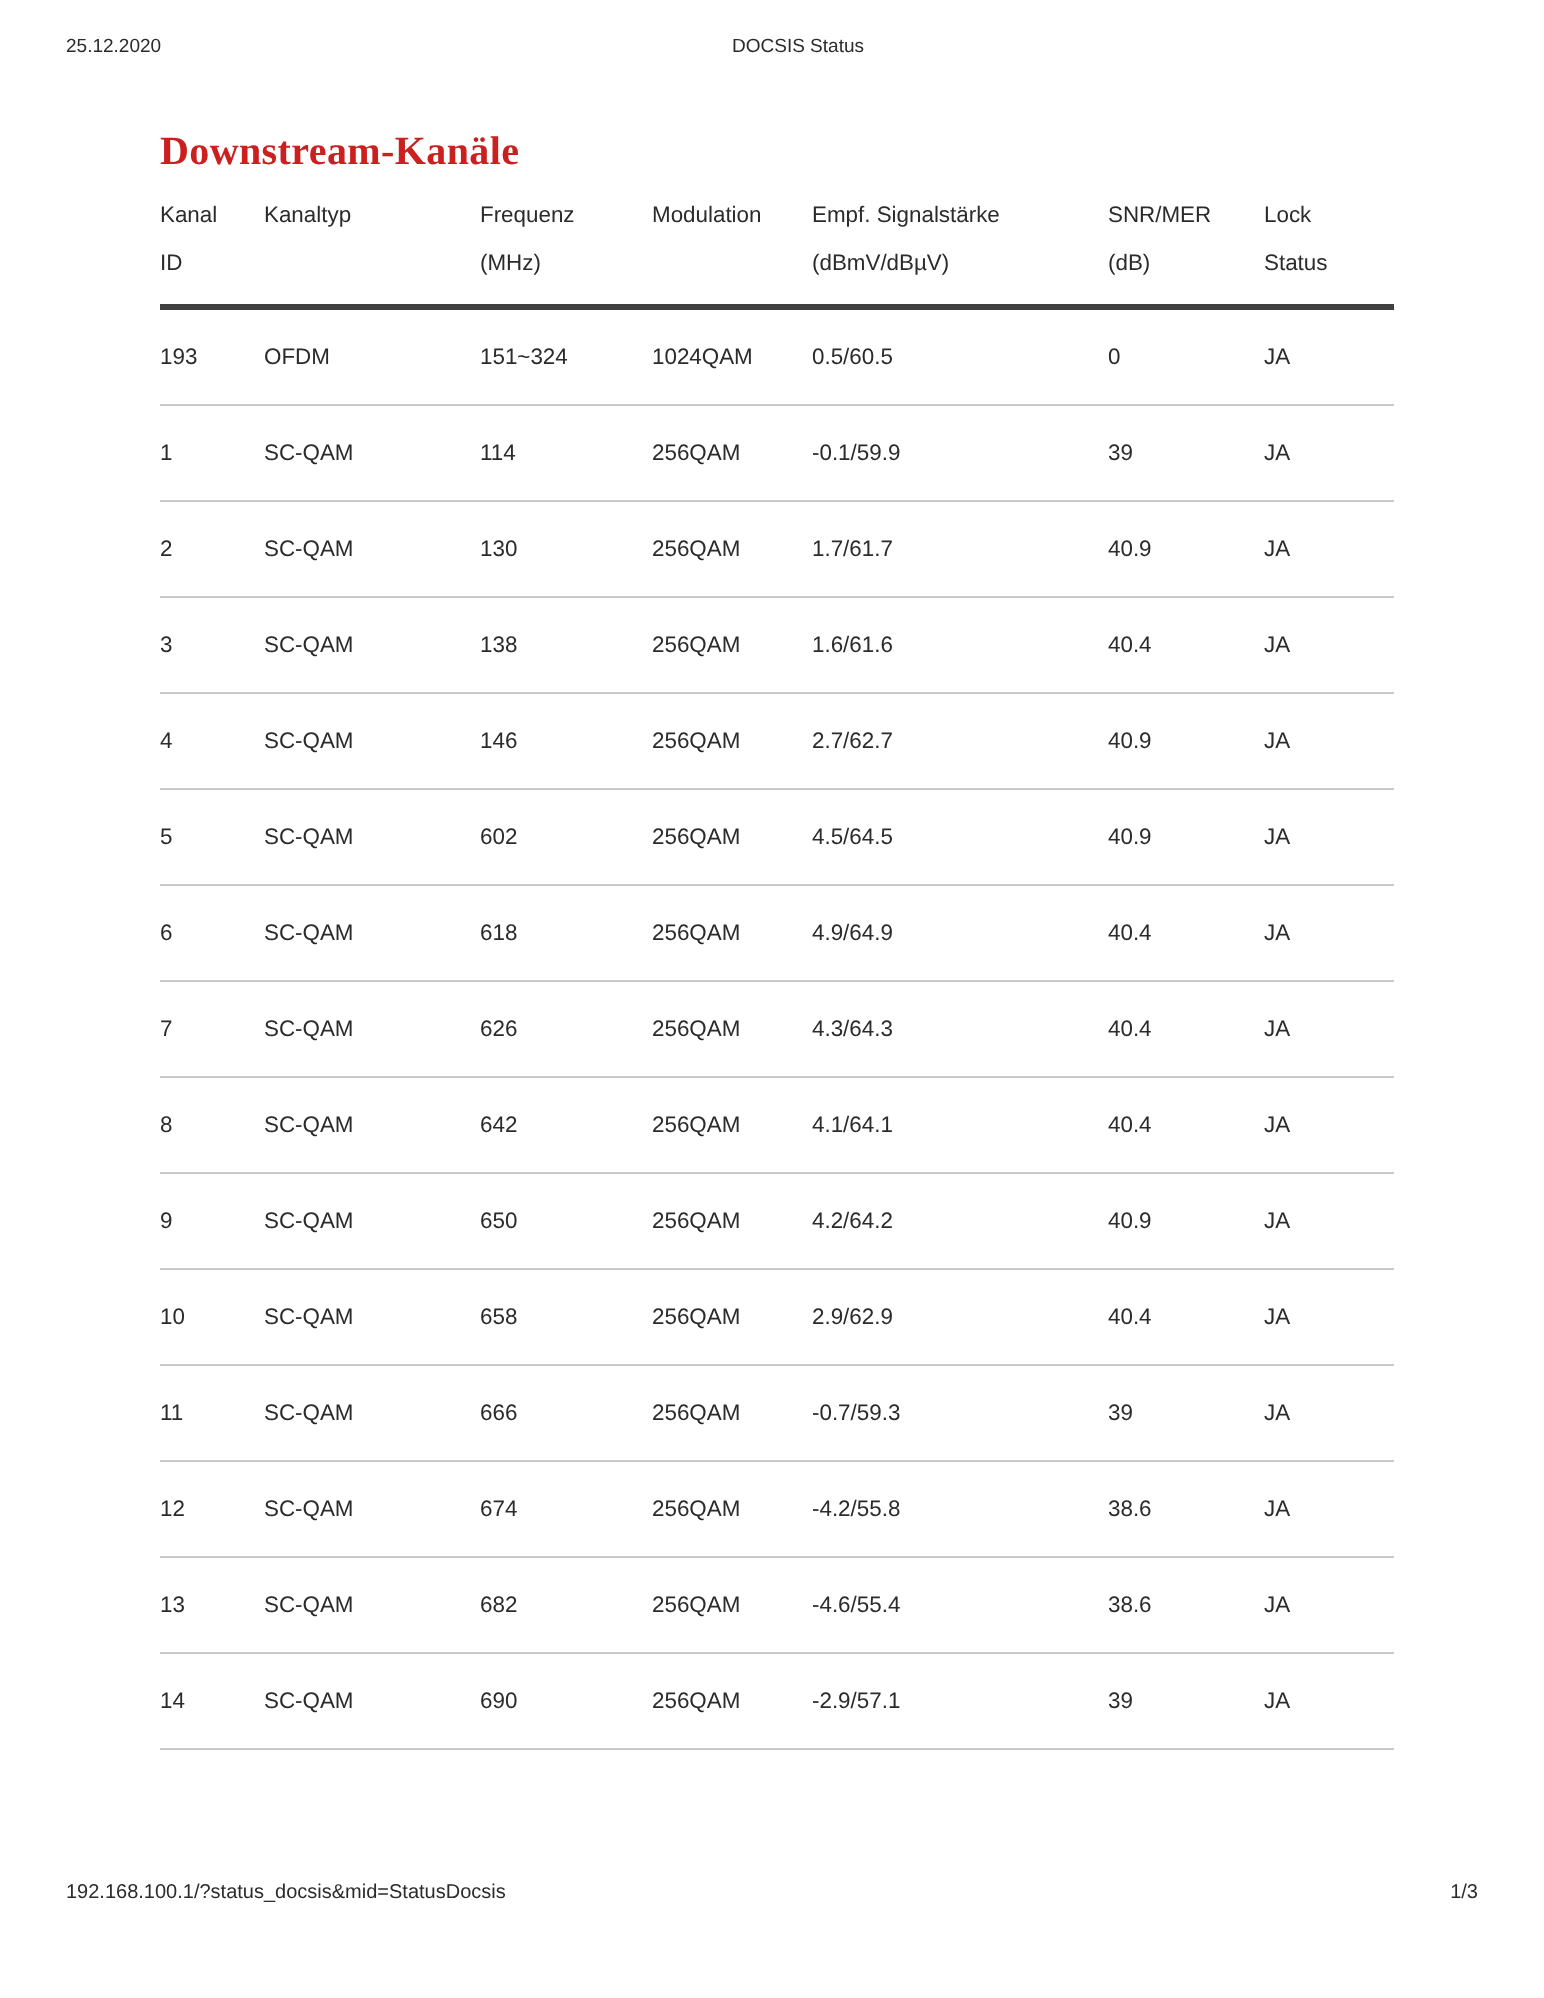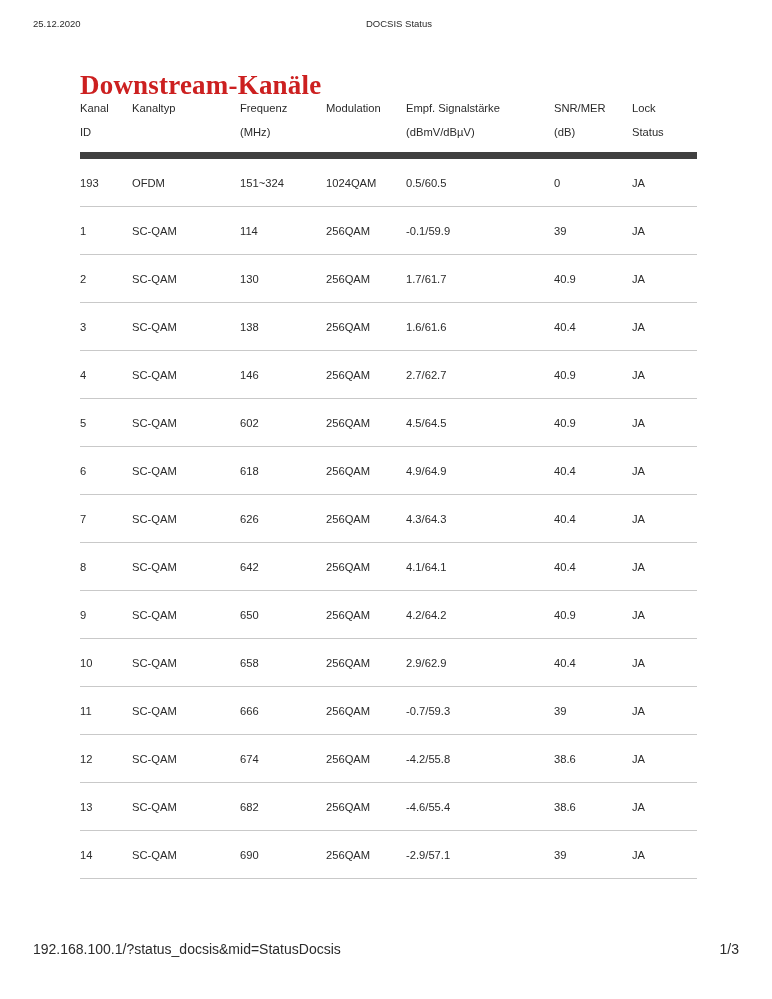--- a/index.html
+++ b/index.html
@@ -44,21 +44,21 @@
     top: 0;
     margin-left: 13px;
   }
   
   .doc-title {
     position: absolute;
     left: 80px;
     top: 52px;
     font-family: "Liberation Serif", serif;
     font-weight: bold;
-    font-size: 27px;
+    font-size: 20px;
     color: #cc2020;
     letter-spacing: 0.2px;
   }
   
   .table-wrap {
     position: absolute;
     left: 80px;
     top: 96px;
     width: 617px;
   }
@@ -69,21 +69,21 @@
     color: #2b2b2b;
   }
   table.docsis thead th {
     text-align: left;
     font-weight: normal;
     font-size: 11.2px;
     color: #2b2b2b;
     padding: 0 0 8px 0;
     vertical-align: top;
     line-height: 24px;
-    border-bottom: 7px solid #404040;
+    border-bottom: 3px solid #404040;
   }
   table.docsis thead th .l2 {
     display: block;
   }
   table.docsis tbody td {
     padding: 18px 0 17px 0;
     border-bottom: 1px solid #c9c9c9;
     vertical-align: middle;
     white-space: nowrap;
   }
@@ -103,21 +103,21 @@
   th.c-mod, td.c-mod { padding-left: 2px; }
   th.c-pwr, td.c-pwr { padding-left: 2px; margin-left: 29px; }
 
   
   .print-footer {
     position: absolute;
     bottom: 22px;
     left: 0;
     width: 772px;
     height: 14px;
-    font-size: 14px;
+    font-size: 10px;
     color: #2b2b2b;
   }
   .print-footer .pf-left {
     position: absolute;
     left: 33px;
     top: 0;
   }
   .print-footer .pf-right {
     position: absolute;
     right: 33px;

